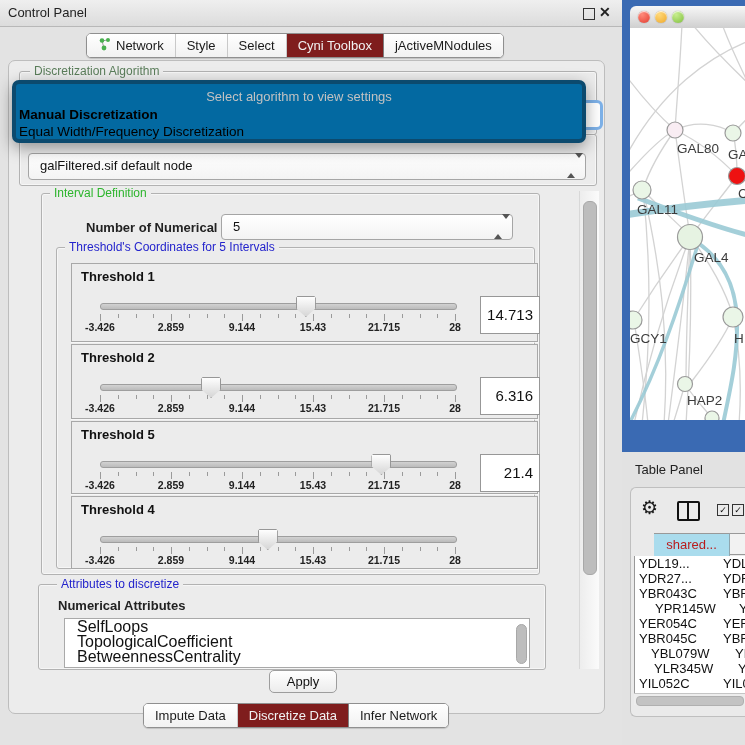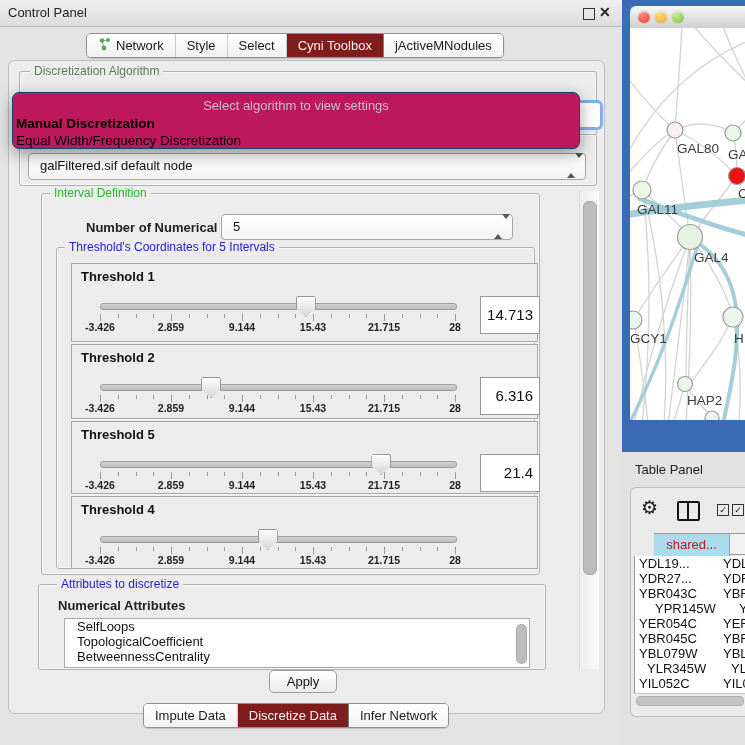--- a/index.html
+++ b/index.html
@@ -30,40 +30,40 @@
   .g-dark{color:#5a7d5a;}
   .g-black{color:#111;}
 
   .combo{position:absolute;background:linear-gradient(#ffffff,#f3f3f3);border:1px solid #a5a5a5;border-radius:4px;font-size:13px;color:#111;}
   .combo .cv{position:absolute;left:11px;top:4px;}
   .stepper{position:absolute;right:9px;top:4px;width:9px;}
   .stepper .up{width:0;height:0;border-left:4px solid transparent;border-right:4px solid transparent;border-bottom:5px solid #555;margin-bottom:3px;}
   .stepper .dn{width:0;height:0;border-left:4px solid transparent;border-right:4px solid transparent;border-top:5px solid #555;}
 
   
-  .popup{left:12px;top:92px;width:566px;height:55px;background:#be185d;border:1px solid #0c4a6e;border-radius:7px;box-shadow:0 5px 16px rgba(0,0,0,.38);z-index:30;}
+  .popup{left:12px;top:80px;width:566px;height:55px;background:#0369a1;border:4px solid #0c4a6e;border-radius:7px;box-shadow:0 5px 16px rgba(0,0,0,.38);z-index:30;}
   .popup .hint{position:absolute;left:0;right:0;top:5px;text-align:center;color:#c2c2c2;font-size:13px;}
   .popup .it1{position:absolute;left:3px;top:23px;font-weight:bold;font-size:13.5px;color:#000;}
   .popup .it2{position:absolute;left:3px;top:40px;font-size:13.5px;color:#000;}
   .focusring{left:500px;top:99px;width:96px;height:24px;background:#fff;border:3px solid #7db1e8;border-radius:6px;z-index:5;}
 
   
   .tbox{position:absolute;left:62px;width:465px;border:1px solid #a8a8a8;background:#ececec;box-shadow:0 1px 0 rgba(255,255,255,.6);}
   .tbox .tl{position:absolute;left:9px;top:5px;font-weight:bold;font-size:13px;color:#111;}
   .track{position:absolute;left:28px;width:355px;height:5px;background:linear-gradient(#d2d2d2,#bbbbbb);border:1px solid #9e9e9e;border-radius:3px;top:39px;}
   .thumb{position:absolute;width:18px;height:19px;top:32px;background:linear-gradient(#fefefe,#d6d6d6);border:1px solid #979797;clip-path:polygon(8% 0,92% 0,100% 10%,100% 58%,50% 100%,0 58%,0 10%);}
   .tick{position:absolute;width:1px;background:#9a9a9a;top:50px;}
   .tick.major{height:7px;}
   .tick.minor{height:4px;}
   .tlabel{position:absolute;top:57px;width:64px;margin-left:-32px;text-align:center;font-size:10.5px;font-weight:bold;color:#222;}
   .vbox{position:absolute;left:408px;top:32px;width:52px;height:36px;background:#fff;border:1px solid #979797;font-size:15px;color:#111;text-align:right;line-height:36px;padding-right:6px;box-sizing:content-box;}
 
   
   .attrlist{left:63px;top:617px;width:464px;height:48px;background:#fff;border:1px solid #a9a9a9;overflow:hidden;}
-  .attrlist .li{padding-left:12px;font-size:13px;line-height:15px;color:#111;white-space:nowrap;}
+  .attrlist .li{padding-left:12px;font-size:16px;line-height:15px;color:#111;white-space:nowrap;}
   .vthumb{position:absolute;border-radius:6px;background:#bdbdbd;border:1px solid #a8a8a8;}
 
   .scrolltrack{left:578px;top:190px;width:19px;height:478px;background:linear-gradient(to right,#ededed,#fbfbfb);border-left:1px solid #d8d8d8;}
 
   .btn{position:absolute;background:linear-gradient(#ffffff,#ececec);border:1px solid #9d9d9d;border-radius:5px;font-size:13px;color:#111;text-align:center;}
 
   
   .netframe{left:622px;top:0;width:123px;height:452px;background:#3a6ab3;}
   .nettitle{position:absolute;left:8px;top:6px;width:115px;height:22px;background:linear-gradient(#f7f7f7,#cfcfcf);border-bottom:1px solid #9a9a9a;border-top-left-radius:6px;}
   .light{position:absolute;top:5px;width:12px;height:12px;border-radius:50%;box-shadow:inset 0 1px 1px rgba(255,255,255,.8),0 0 1px rgba(0,0,0,.5);}
@@ -389,22 +389,22 @@
       <div class="thead" style="left:3px;width:75px;background:#aadced;text-align:center;line-height:22px;border-right:1px solid #8fa6ae;">shared...</div>
       <div class="thead" style="left:79px;width:41px;background:#f2f2f2;text-align:right;line-height:22px;padding-right:3px;box-sizing:border-box;">n...</div>
 
       <div class="tbodyw" id="tbody">
           <div class="trow"><span style="margin-left: 4px; width: 72px;">YDL19...</span><span style="margin-left: 12px; width: 28px;">YDL1...</span></div>
           <div class="trow"><span style="margin-left: 4px; width: 72px;">YDR27...</span><span style="margin-left: 12px; width: 28px;">YDR2...</span></div>
           <div class="trow"><span style="margin-left: 4px; width: 72px;">YBR043C</span><span style="margin-left: 12px; width: 28px;">YBR0...</span></div>
           <div class="trow"><span style="margin-left: 20px; width: 72px;">YPR145W</span><span style="margin-left: 12px; width: 28px;">YPR1...</span></div>
           <div class="trow"><span style="margin-left: 4px; width: 72px;">YER054C</span><span style="margin-left: 12px; width: 28px;">YER0...</span></div>
           <div class="trow"><span style="margin-left: 4px; width: 72px;">YBR045C</span><span style="margin-left: 12px; width: 28px;">YBR0...</span></div>
-          <div class="trow"><span style="margin-left: 4px; width: 72px;">YBL079W</span><span style="margin-left: 12px; width: 28px;">YBL0...</span></div>
-          <div class="trow"><span style="margin-left: 12px; width: 72px;">YLR345W</span><span style="margin-left: 12px; width: 28px;">YLR3...</span></div>
+          <div class="trow"><span style="margin-left: 16px; width: 72px;">YBL079W</span><span style="margin-left: 12px; width: 28px;">YBL0...</span></div>
+          <div class="trow"><span style="margin-left: 19px; width: 72px;">YLR345W</span><span style="margin-left: 12px; width: 28px;">YLR3...</span></div>
           <div class="trow"><span style="margin-left: 4px; width: 72px;">YIL052C</span><span style="margin-left: 12px; width: 28px;">YIL0...</span></div>
         </div>
 
       <div class="hscroll">
         <div class="hthumb"></div>
       </div>
     </div>
   </div>
 
 </div>

